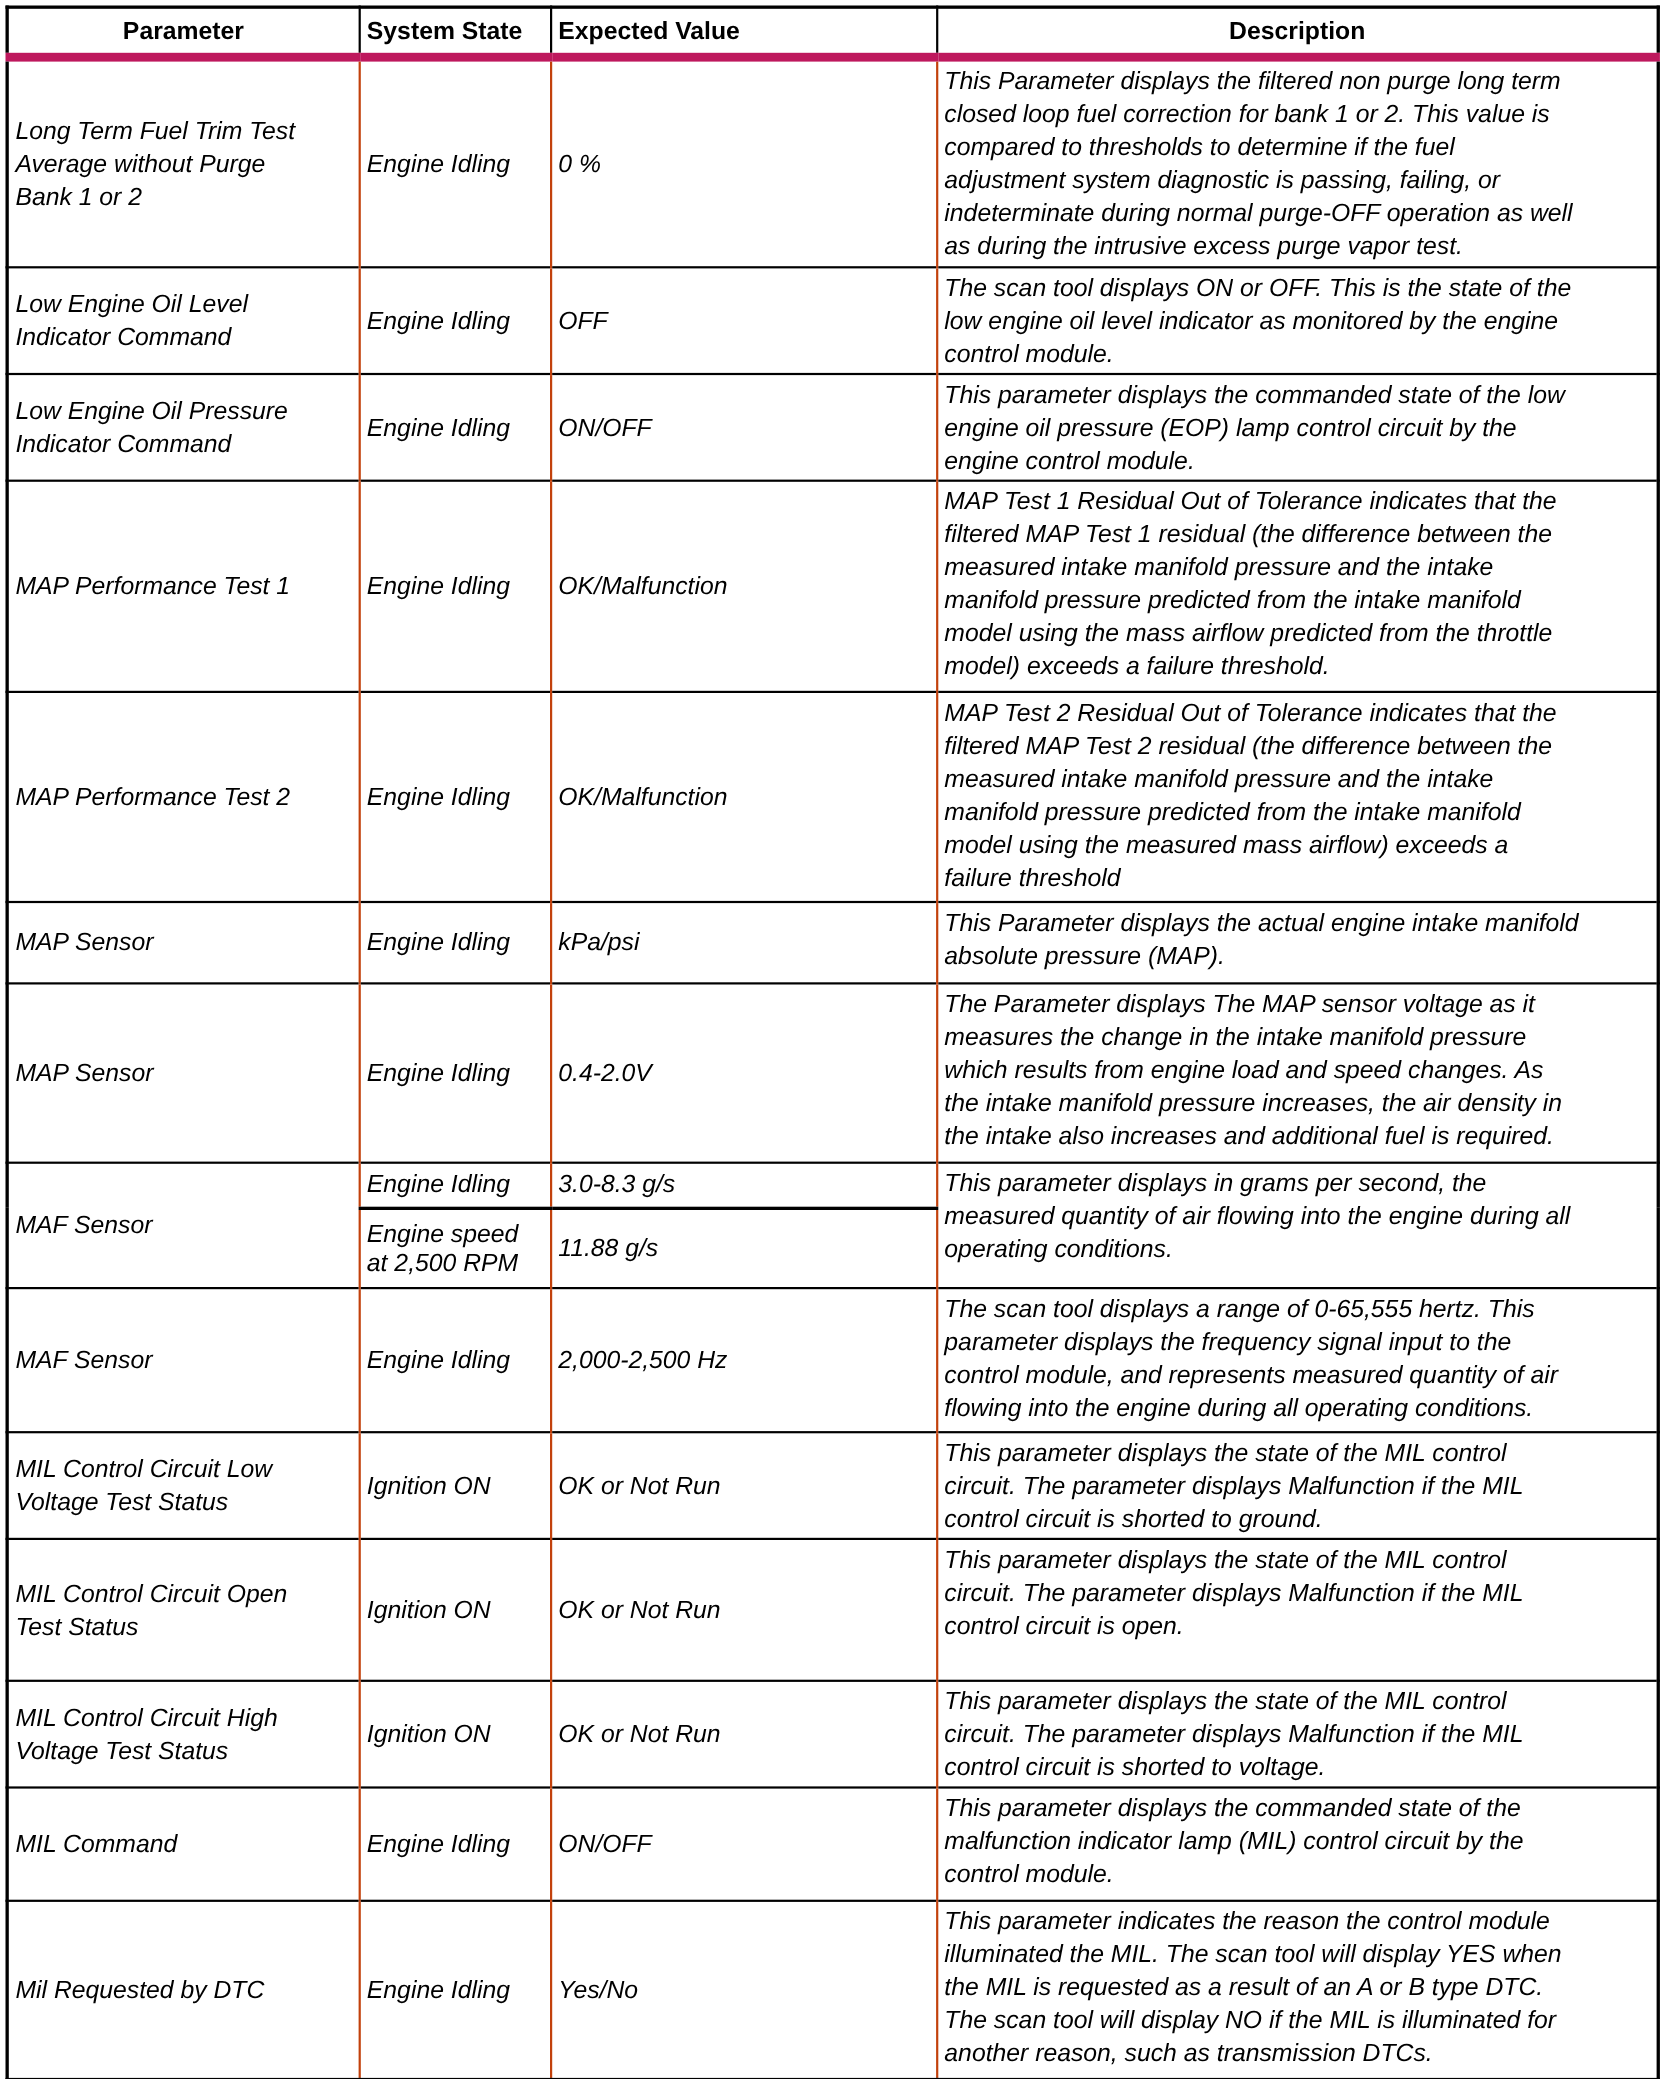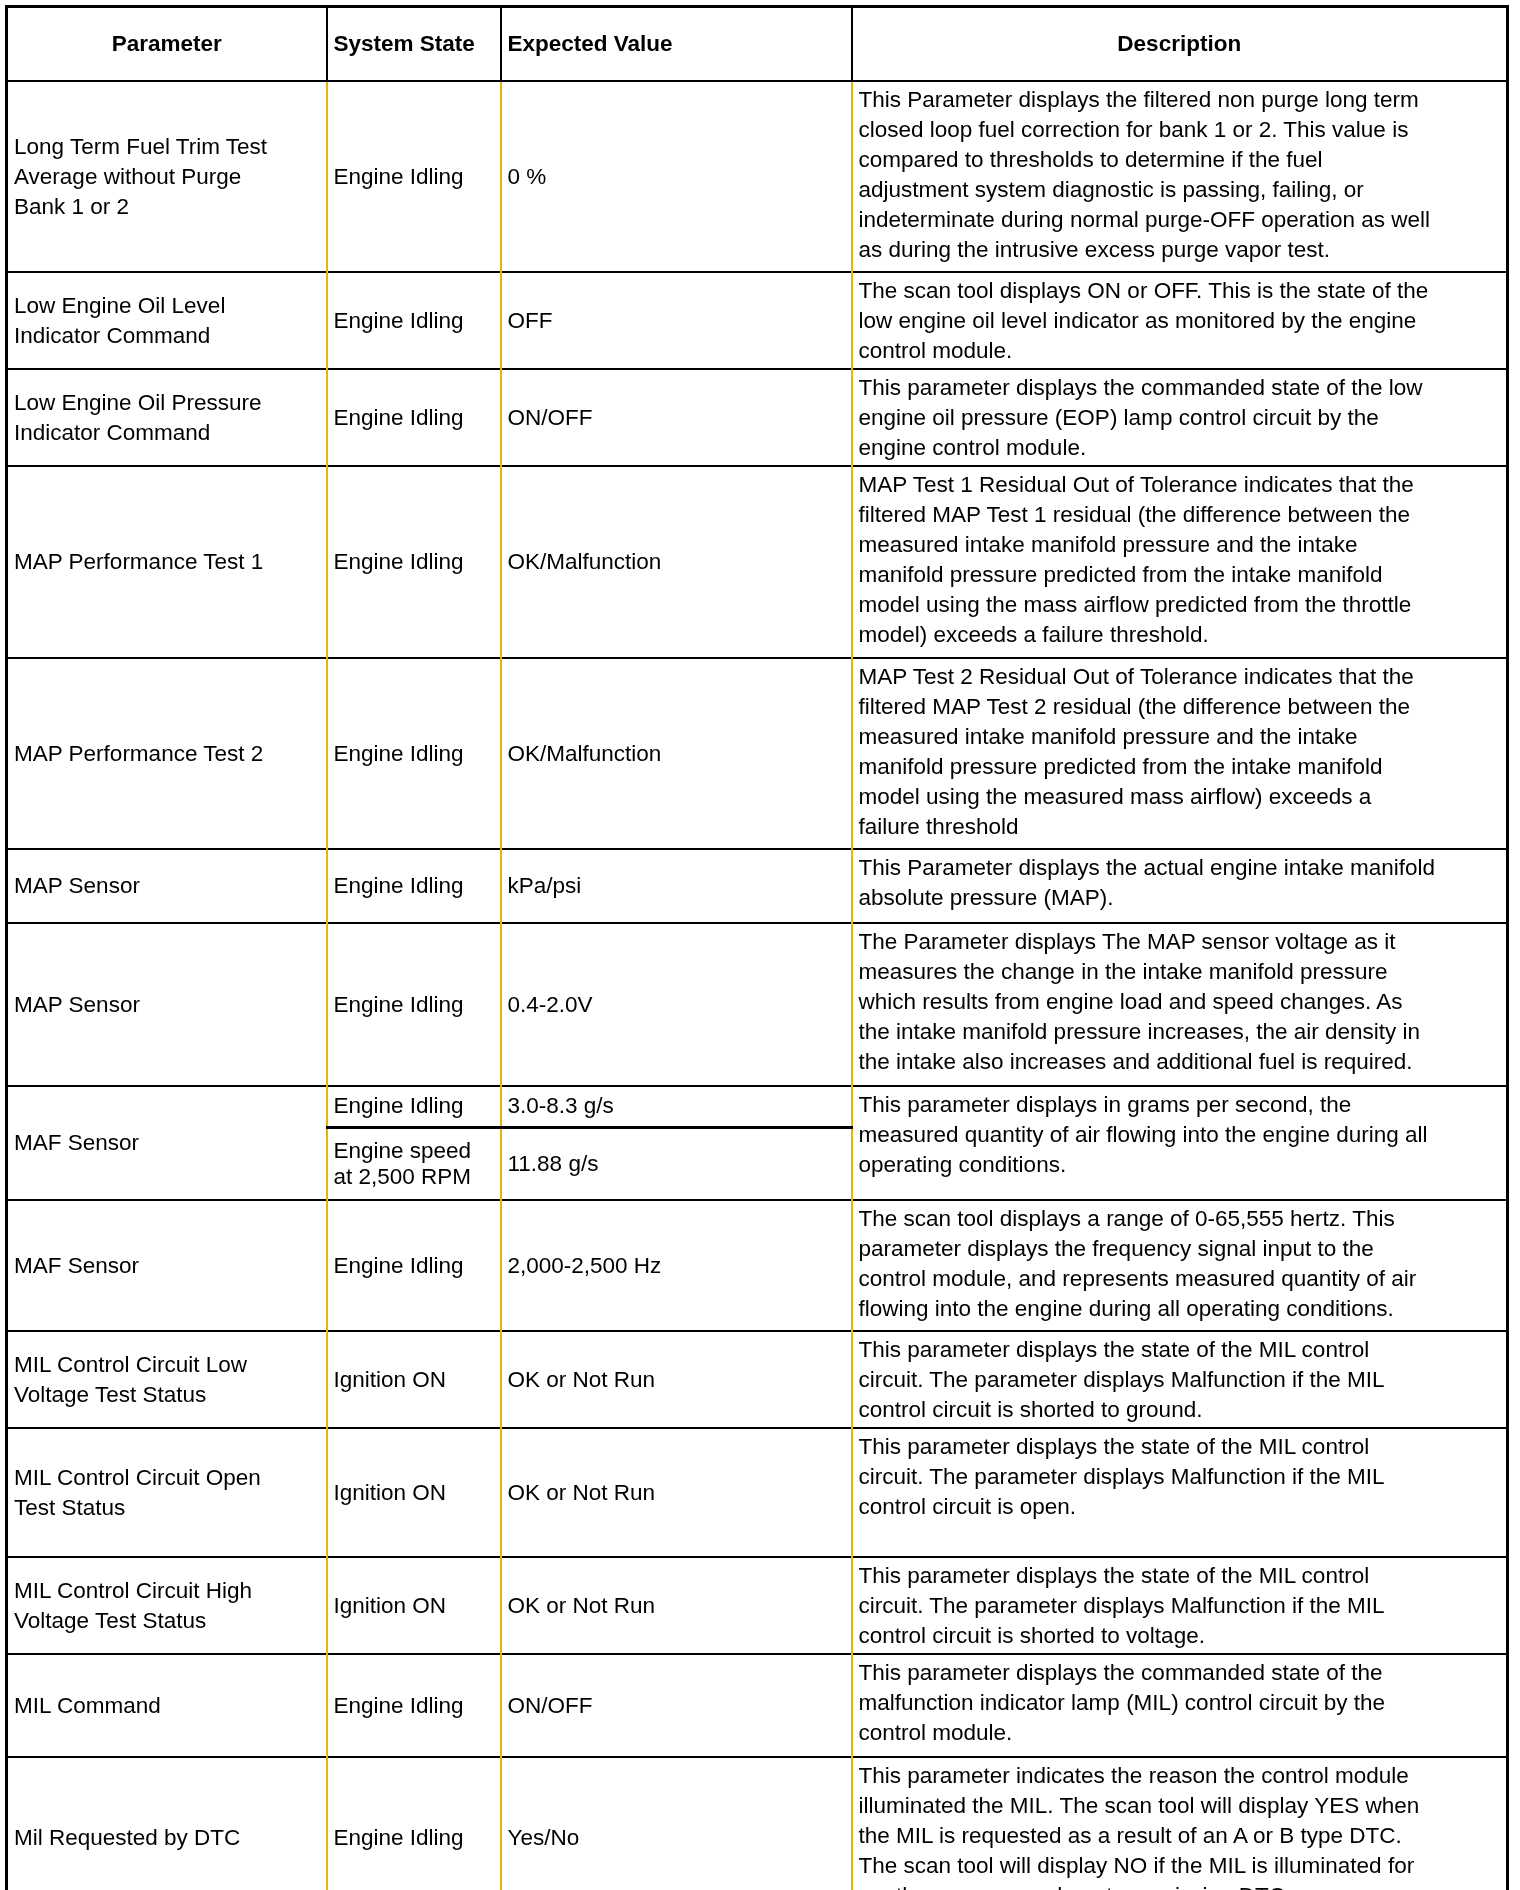--- a/index.html
+++ b/index.html
@@ -15,32 +15,33 @@
     line-height: 30px;
   }
   table.spec col.c1 { width: 320px; }
   table.spec col.c2 { width: 174px; }
   table.spec col.c3 { width: 351px; }
   table.spec col.c4 { width: 656px; }
   table.spec th {
     height: 40px;
     font-weight: bold;
     border-left: 2px solid #000;
-    border-bottom: 1px solid #be185d;
-    padding: 16px 6px;
+    border-bottom: 8px solid #be185d;
+    padding: 0 6px;
     text-align: left;
     white-space: nowrap;
   }
   table.spec th.center { text-align: center; }
   table.spec td {
-    border-left: 2px solid #eab308;
+    border-left: 2px solid #c2410c;
     border-top: 2px solid #000;
     padding: 2px 6px;
     vertical-align: middle;
     white-space: pre-line;
+    font-style: italic;
   }
   table.spec td.desc { vertical-align: top; padding-top: 3px; }
   table.spec tr.sub2 td.sub-line { border-top: 3px solid #000; }
 </style>
 </head>
 <body>
 
 <table class="spec">
   <colgroup>
     <col class="c1">

